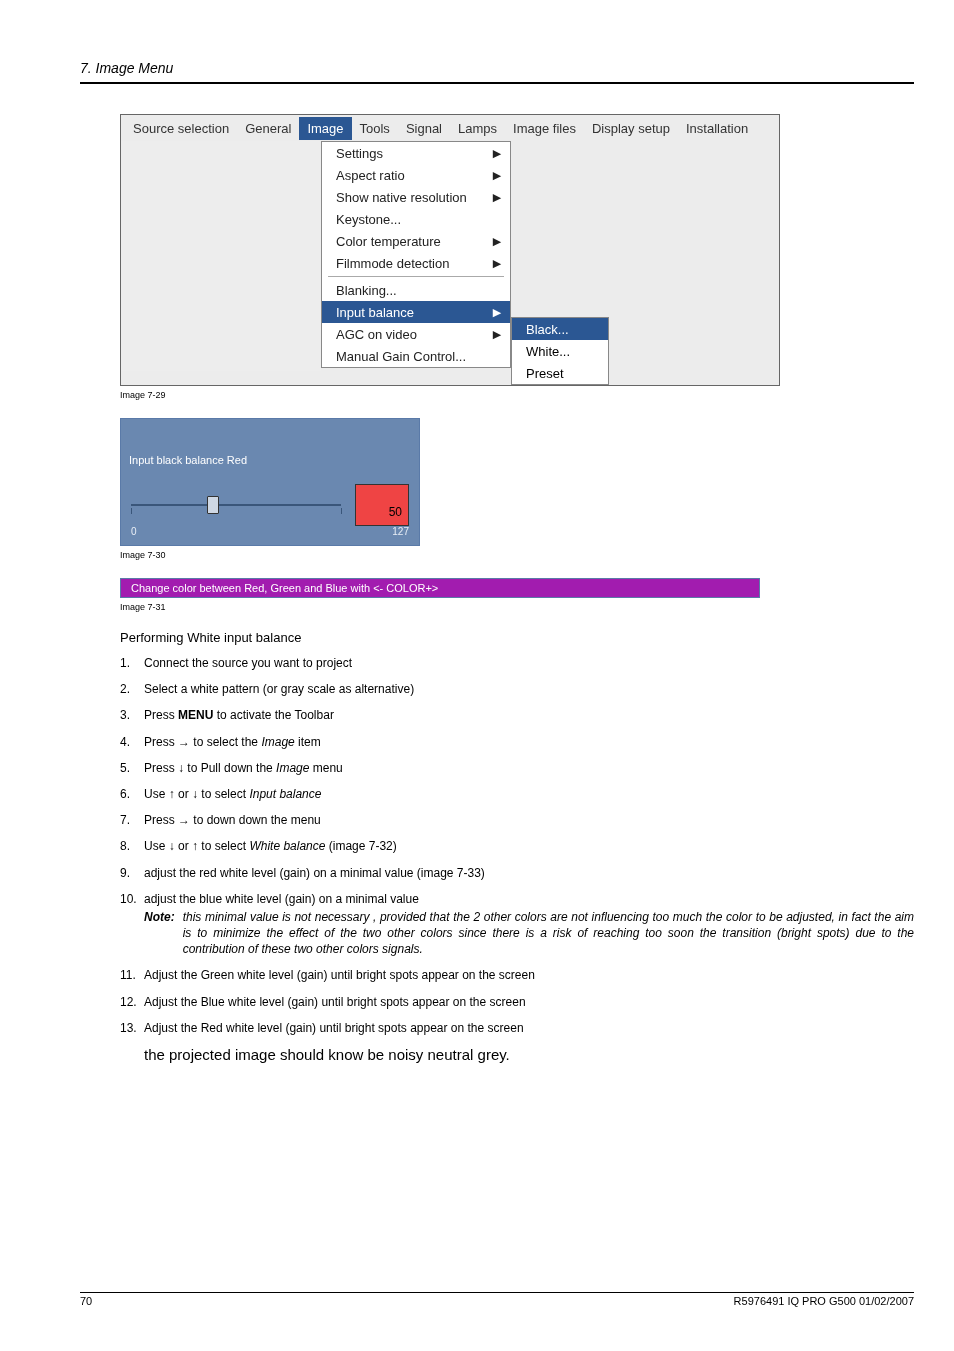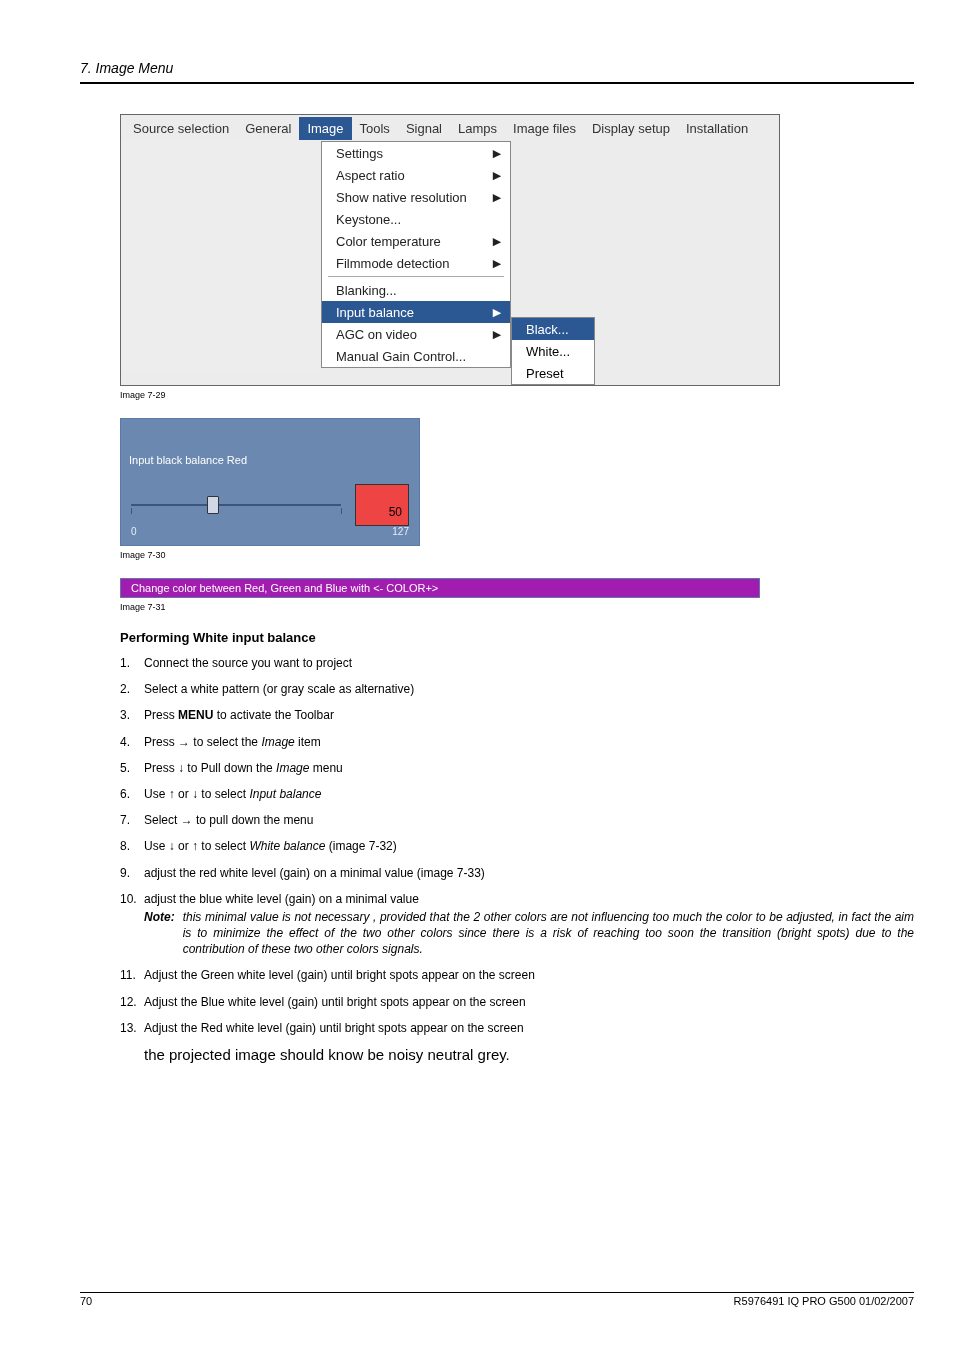--- a/index.html
+++ b/index.html
@@ -65,21 +65,21 @@
     padding: 3px 8px 3px 14px;
     color: #222;
     height: 22px;
   }
   .dd-row.sel { background: #2b5793; color: #fff; }
   .dd-row .arrow { width: 10px; text-align: center; font-size: 11px; }
   .dd-sep { border-top: 1px solid #aaa; margin: 2px 6px; }
   .submenu-col {
     background: #fff;
     border: 1px solid #888;
-    width: 84px;
+    width: 98px;
     font-size: 13px;
     margin-top: 176px;
   }
   .sm-row { padding: 3px 8px 3px 14px; height:22px; display:flex; align-items:center;}
   .sm-row.sel { background: #2b5793; color: #fff; }
   .dd-spacer-right { flex:1; background:#ededed;}
   .caption { font-size: 9px; margin: 4px 0 18px 40px; color:#000;}
 
   .slider-panel {
     margin-left: 40px;
@@ -149,21 +149,21 @@
   .hint-bar {
     margin-left: 40px;
     width: 640px;
     border: 1px solid #5a7aa8;
     background:#a21caf;
     color:#fff;
     font-size:11px;
     padding:3px 10px;
   }
   .section-heading {
-    font-weight:bold;
+    font-weight:normal;
     font-size:13px;
     margin: 16px 0 10px 40px;
   }
   .ol {
     margin-left: 40px;
     font-size: 12px;
   }
   .ol-row {
     display:flex;
     gap:6px;
@@ -317,21 +317,21 @@
     <div class="ol-row">
       <div class="num">5.</div>
       <div class="txt">Press ↓ to Pull down the <span class="ital">Image</span> menu</div>
     </div>
     <div class="ol-row">
       <div class="num">6.</div>
       <div class="txt">Use ↑ or ↓ to select <span class="ital">Input balance</span></div>
     </div>
     <div class="ol-row">
       <div class="num">7.</div>
-      <div class="txt">Select → to pull down the menu</div>
+      <div class="txt">Press → to down down the menu</div>
     </div>
     <div class="ol-row">
       <div class="num">8.</div>
       <div class="txt">Use ↓ or ↑ to select <span class="ital">White balance</span> (image 7-32)</div>
     </div>
     <div class="ol-row">
       <div class="num">9.</div>
       <div class="txt">adjust the red white level (gain) on a minimal value (image 7-33)</div>
     </div>
     <div class="ol-row">

